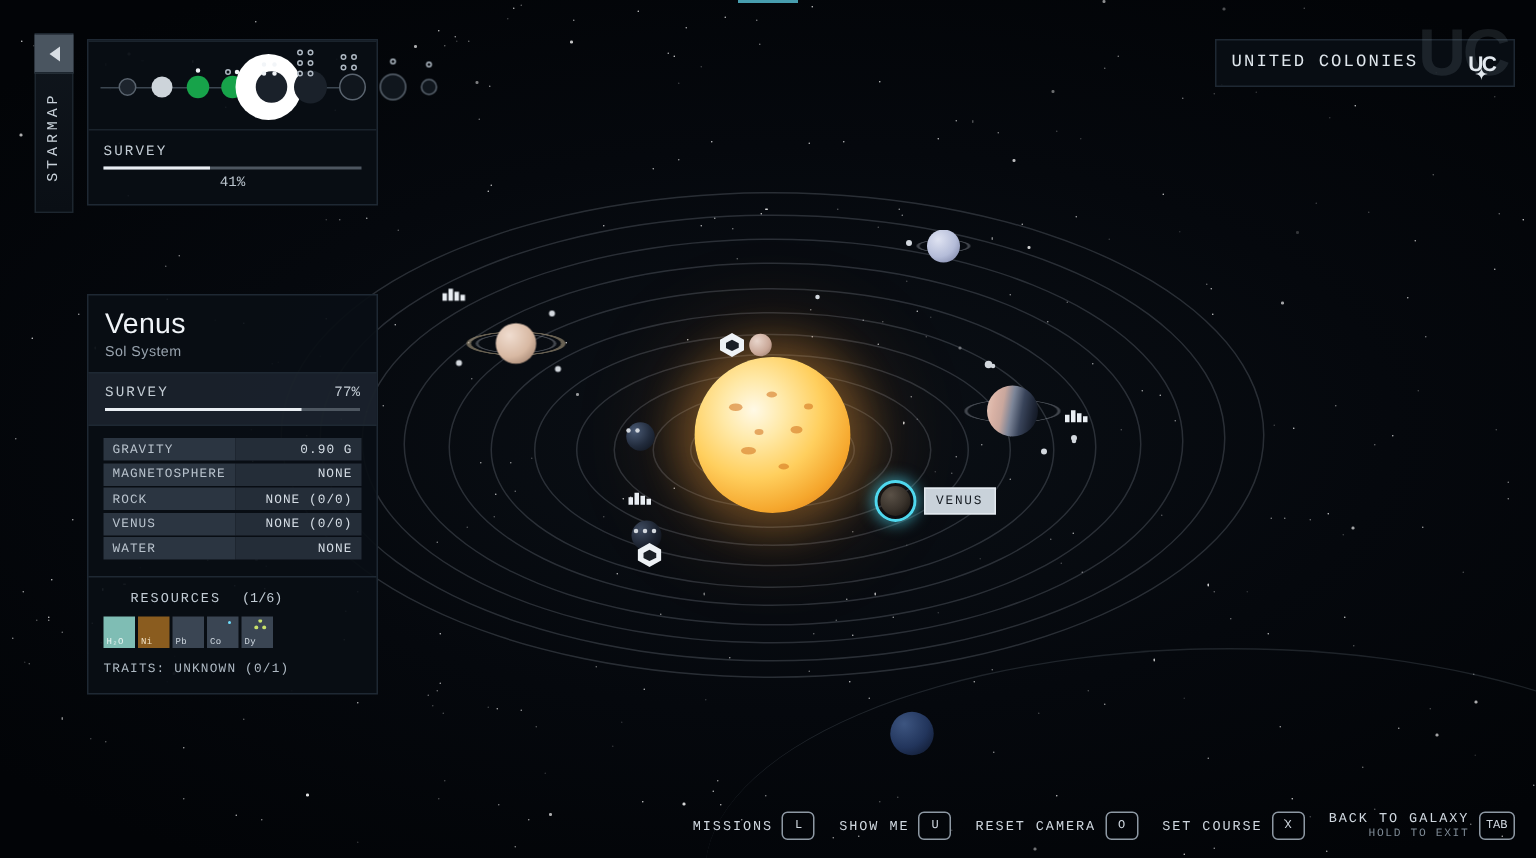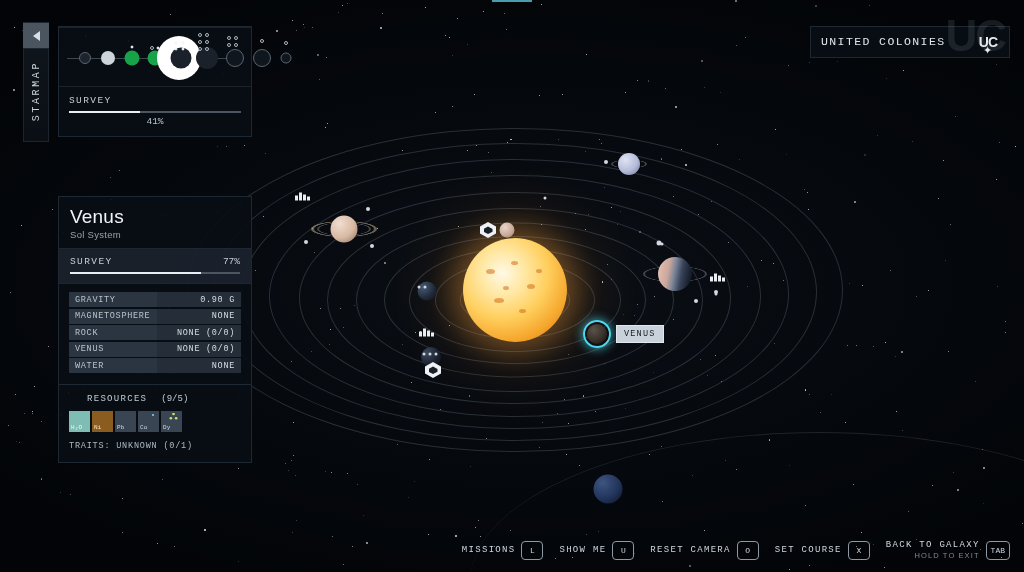--- a/index.html
+++ b/index.html
@@ -200,21 +200,21 @@
   
   #controls {
     position:absolute; right:14px; bottom:12px;
     display:flex; align-items:center; gap:16px;
   }
   .ctrl { display:flex; align-items:center; gap:6px; }
   .ctrl-lbl {
     font-family:"Liberation Mono", monospace; font-size:9px; letter-spacing:1.3px; color:#cfd7df;
   }
   .ctrl-sub {
-    font-family:Liberation Sans, sans-serif; font-size:7.5px; letter-spacing:1.1px; color:#7e8a95;
+    font-family:Liberation Mono, monospace; font-size:7.5px; letter-spacing:1.1px; color:#7e8a95;
   }
   .ctrl-stack { display:flex; flex-direction:column; align-items:flex-end; gap:1px; }
   .key {
     min-width:22px; height:19px; border:1px solid #8e99a4; border-radius:4px;
     display:flex; align-items:center; justify-content:center;
     font-family:"Liberation Mono", monospace; font-size:8px; color:#cfd7df; padding:0 4px;
   }
   .sweep {
     position:absolute; left:-60px; bottom:-150px; width:700px; height:300px;
     border-top:1px solid rgba(150,165,180,0.18); border-radius:50%;
@@ -766,21 +766,21 @@
         </div>
         <div class="stat-row">
           <div class="stat-k">WATER</div>
           <div class="stat-v">NONE</div>
         </div>
       </div>
 
     <div class="res-block">
       <div class="res-head">
         <span class="res-lbl">RESOURCES</span>
-        <span class="res-count">(9/5)</span>
+        <span class="res-count">(1/6)</span>
       </div>
       <div class="res-chips" id="res-chips">
           <div class="chip c-teal">
             <span>H₂O</span>
           </div>
           <div class="chip c-brown">
             <span>Ni</span>
           </div>
           <div class="chip c-slate">
             <span>Pb</span>

